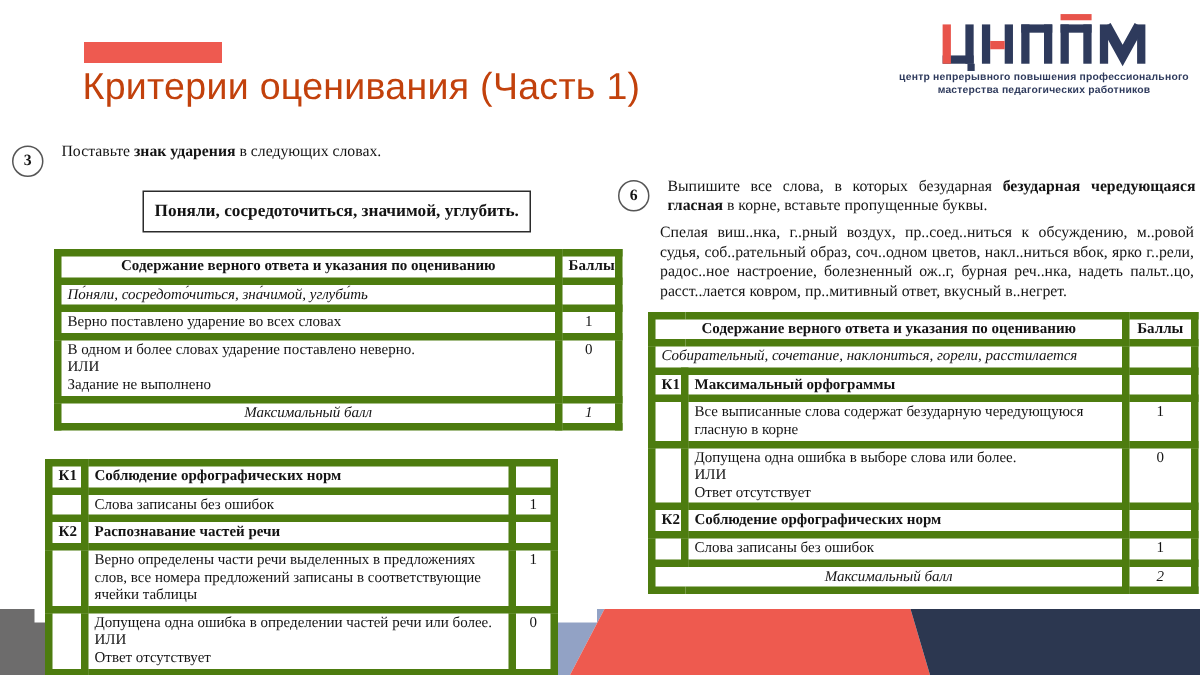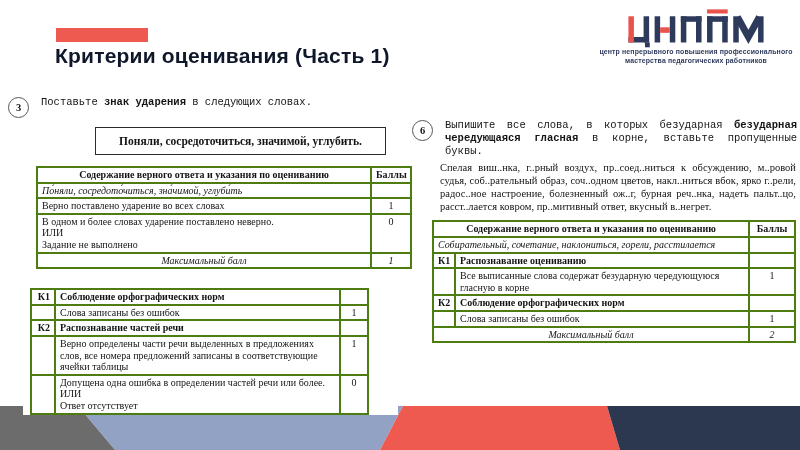--- a/index.html
+++ b/index.html
@@ -1,42 +1,42 @@
 <!DOCTYPE html>
 <html><head>
 <meta charset="utf-8">
 <style>
   html,body{margin:0;padding:0;background:#888;}
   .slide{position:relative;width:800px;height:450px;background:#ffffff;overflow:hidden;
          font-family:"Liberation Serif",serif;color:#141414;}
   
   .accent-bar{position:absolute;left:56px;top:28px;width:92px;height:14px;background:#ee5a50;}
   .page-title{position:absolute;left:55px;top:44px;font-family:"Liberation Sans",sans-serif;
-              font-size:21px;font-weight:bold;color:#0f172a;letter-spacing:.2px;}
+              font-size:25px;font-weight:normal;color:#c2410c;letter-spacing:.2px;}
   
   .logo{position:absolute;left:596px;top:8px;width:200px;text-align:center;}
   .logo svg{display:block;margin:0 auto;}
   .logo-tag{font-family:"Liberation Sans",sans-serif;font-size:6.9px;line-height:1.3;
             color:#2e3a5c;font-weight:bold;letter-spacing:.15px;}
   
   .col{position:absolute;}
   .col-left{left:8px;top:96px;width:404px;}
   .col-right{left:412px;top:119px;width:385px;}
   .q-row{display:flex;align-items:flex-start;}
   .q-num{flex:0 0 auto;width:19px;height:19px;border:1px solid #555;border-radius:50%;
          display:flex;align-items:center;justify-content:center;font-weight:bold;
          font-size:10.5px;margin-top:1px;}
-  .q-text{margin-left:12px;font-size:10.5px;line-height:1.22;text-align:justify;font-family:Liberation Mono, monospace;}
+  .q-text{margin-left:12px;font-size:10.5px;line-height:1.22;text-align:justify;}
   .q-text b{font-weight:bold;}
-  .wordbox{margin:9px 0 0 87px;width:243px;border:1.5px solid #2b2b2b;padding:7px 23px;
+  .wordbox{margin:9px 0 0 87px;width:243px;border:1.5px solid #2b2b2b;padding:7px 7px;
            text-align:center;font-weight:bold;font-size:11.5px;background:#fff;}
   .passage{margin:4px 0 0 28px;width:356px;font-size:10.5px;line-height:1.24;text-align:justify;}
   
   table.t{border-collapse:collapse;background:#fff;table-layout:fixed;}
-  table.t td{border:2px solid #4d7c0f;font-size:10px;line-height:1.16;padding:1px 4px;
+  table.t td{border:5px solid #4d7c0f;font-size:10px;line-height:1.16;padding:1px 4px;
              vertical-align:top;white-space:pre-line;overflow:hidden;}
   .t1{margin:11px 0 0 28px;width:374px;}
   .t2{margin:19px 0 0 22px;width:337px;}
   .t2 td{font-size:9.7px;}
   .t3{margin:7px 0 0 20px;width:362px;}
   .th{font-weight:bold;text-align:center;}
   .c{text-align:center;}
   .r{text-align:center;}
   .i{font-style:italic;}
   .kcode{font-weight:bold;text-align:right;}
@@ -184,27 +184,34 @@
           <tr>
         <td colspan="2" class="th">Содержание верного ответа и указания по оцениванию</td>
         <td class="th">Баллы</td>
       </tr>
       <tr class="ansrow">
         <td colspan="2" class="i">Собирательный, сочетание, наклониться, горели, расстилается</td>
         <td></td>
       </tr>
       <tr>
         <td class="kcode">К1</td>
-        <td class="ktitle">Распознавание оцениванию</td>
+        <td class="ktitle">Максимальный орфограммы</td>
         <td></td>
       </tr>
       <tr>
         <td></td>
         <td>Все выписанные слова содержат безударную чередующуюся гласную в корне</td>
         <td class="c">1</td>
+      </tr>
+      <tr>
+        <td></td>
+        <td>Допущена одна ошибка в выборе слова или более.
+ИЛИ
+Ответ отсутствует</td>
+        <td class="c">0</td>
       </tr>
       <tr>
         <td class="kcode">К2</td>
         <td class="ktitle">Соблюдение орфографических норм</td>
         <td></td>
       </tr>
       <tr>
         <td></td>
         <td>Слова записаны без ошибок</td>
         <td class="c">1</td>

